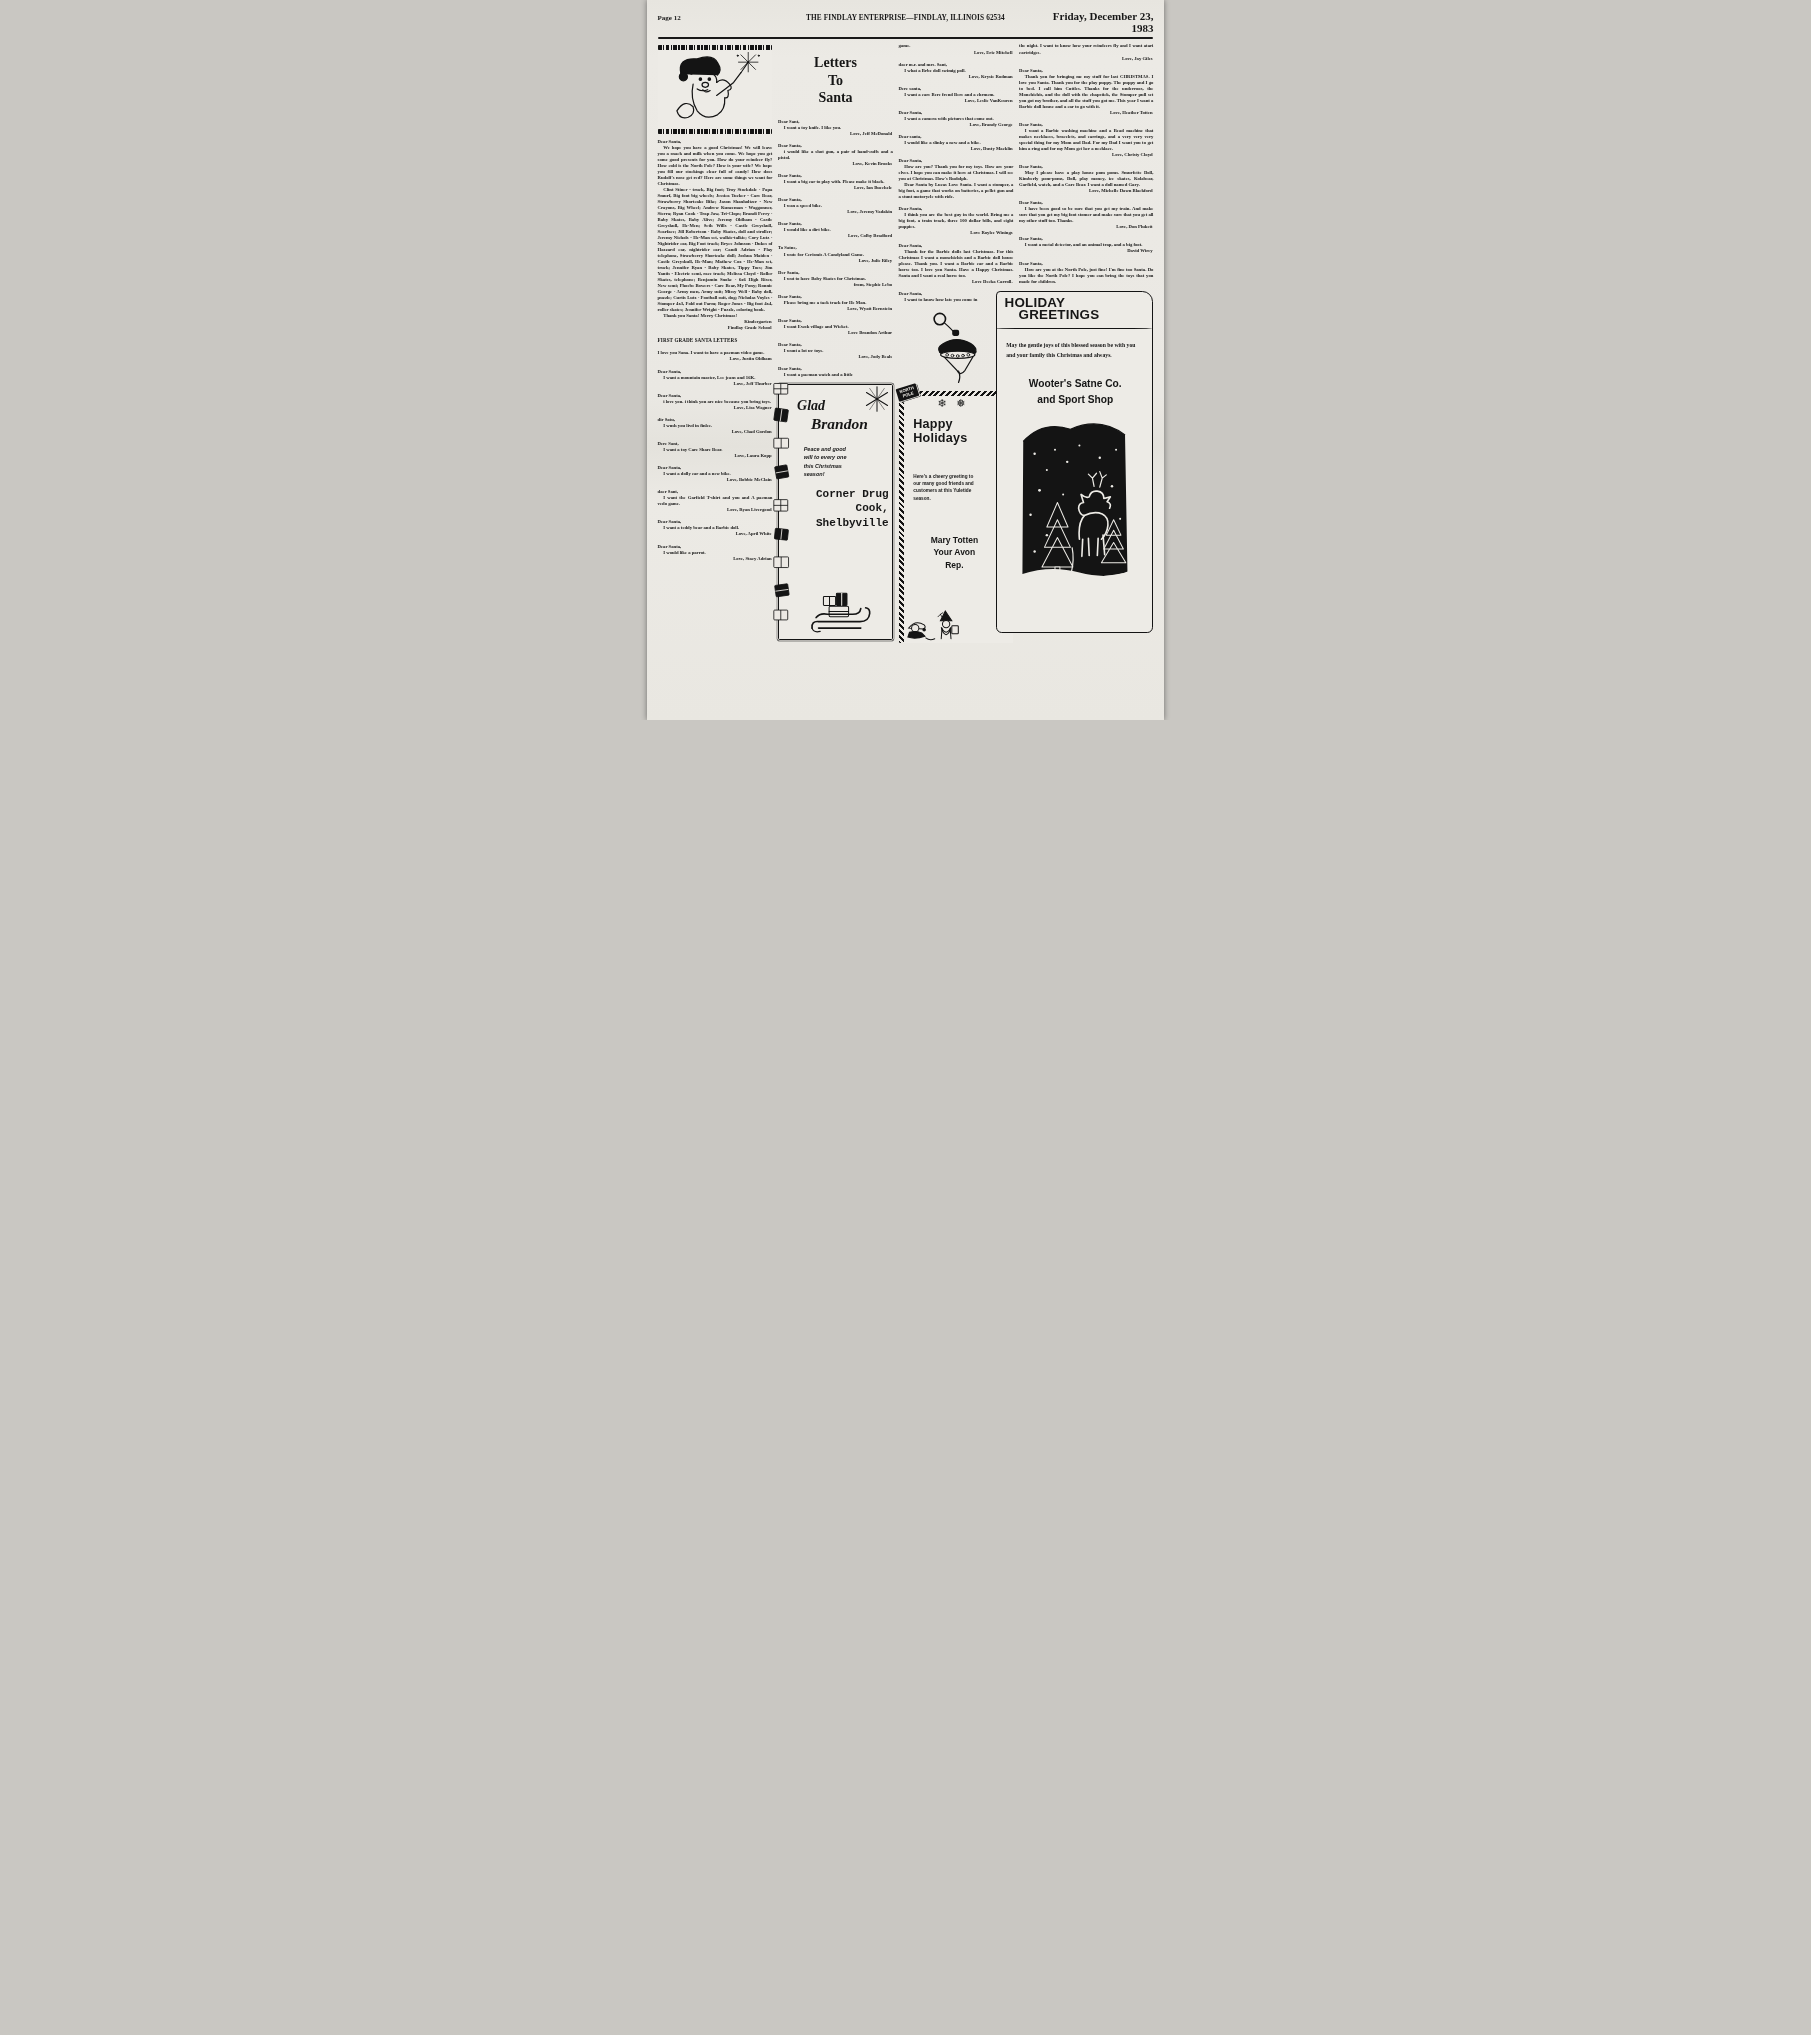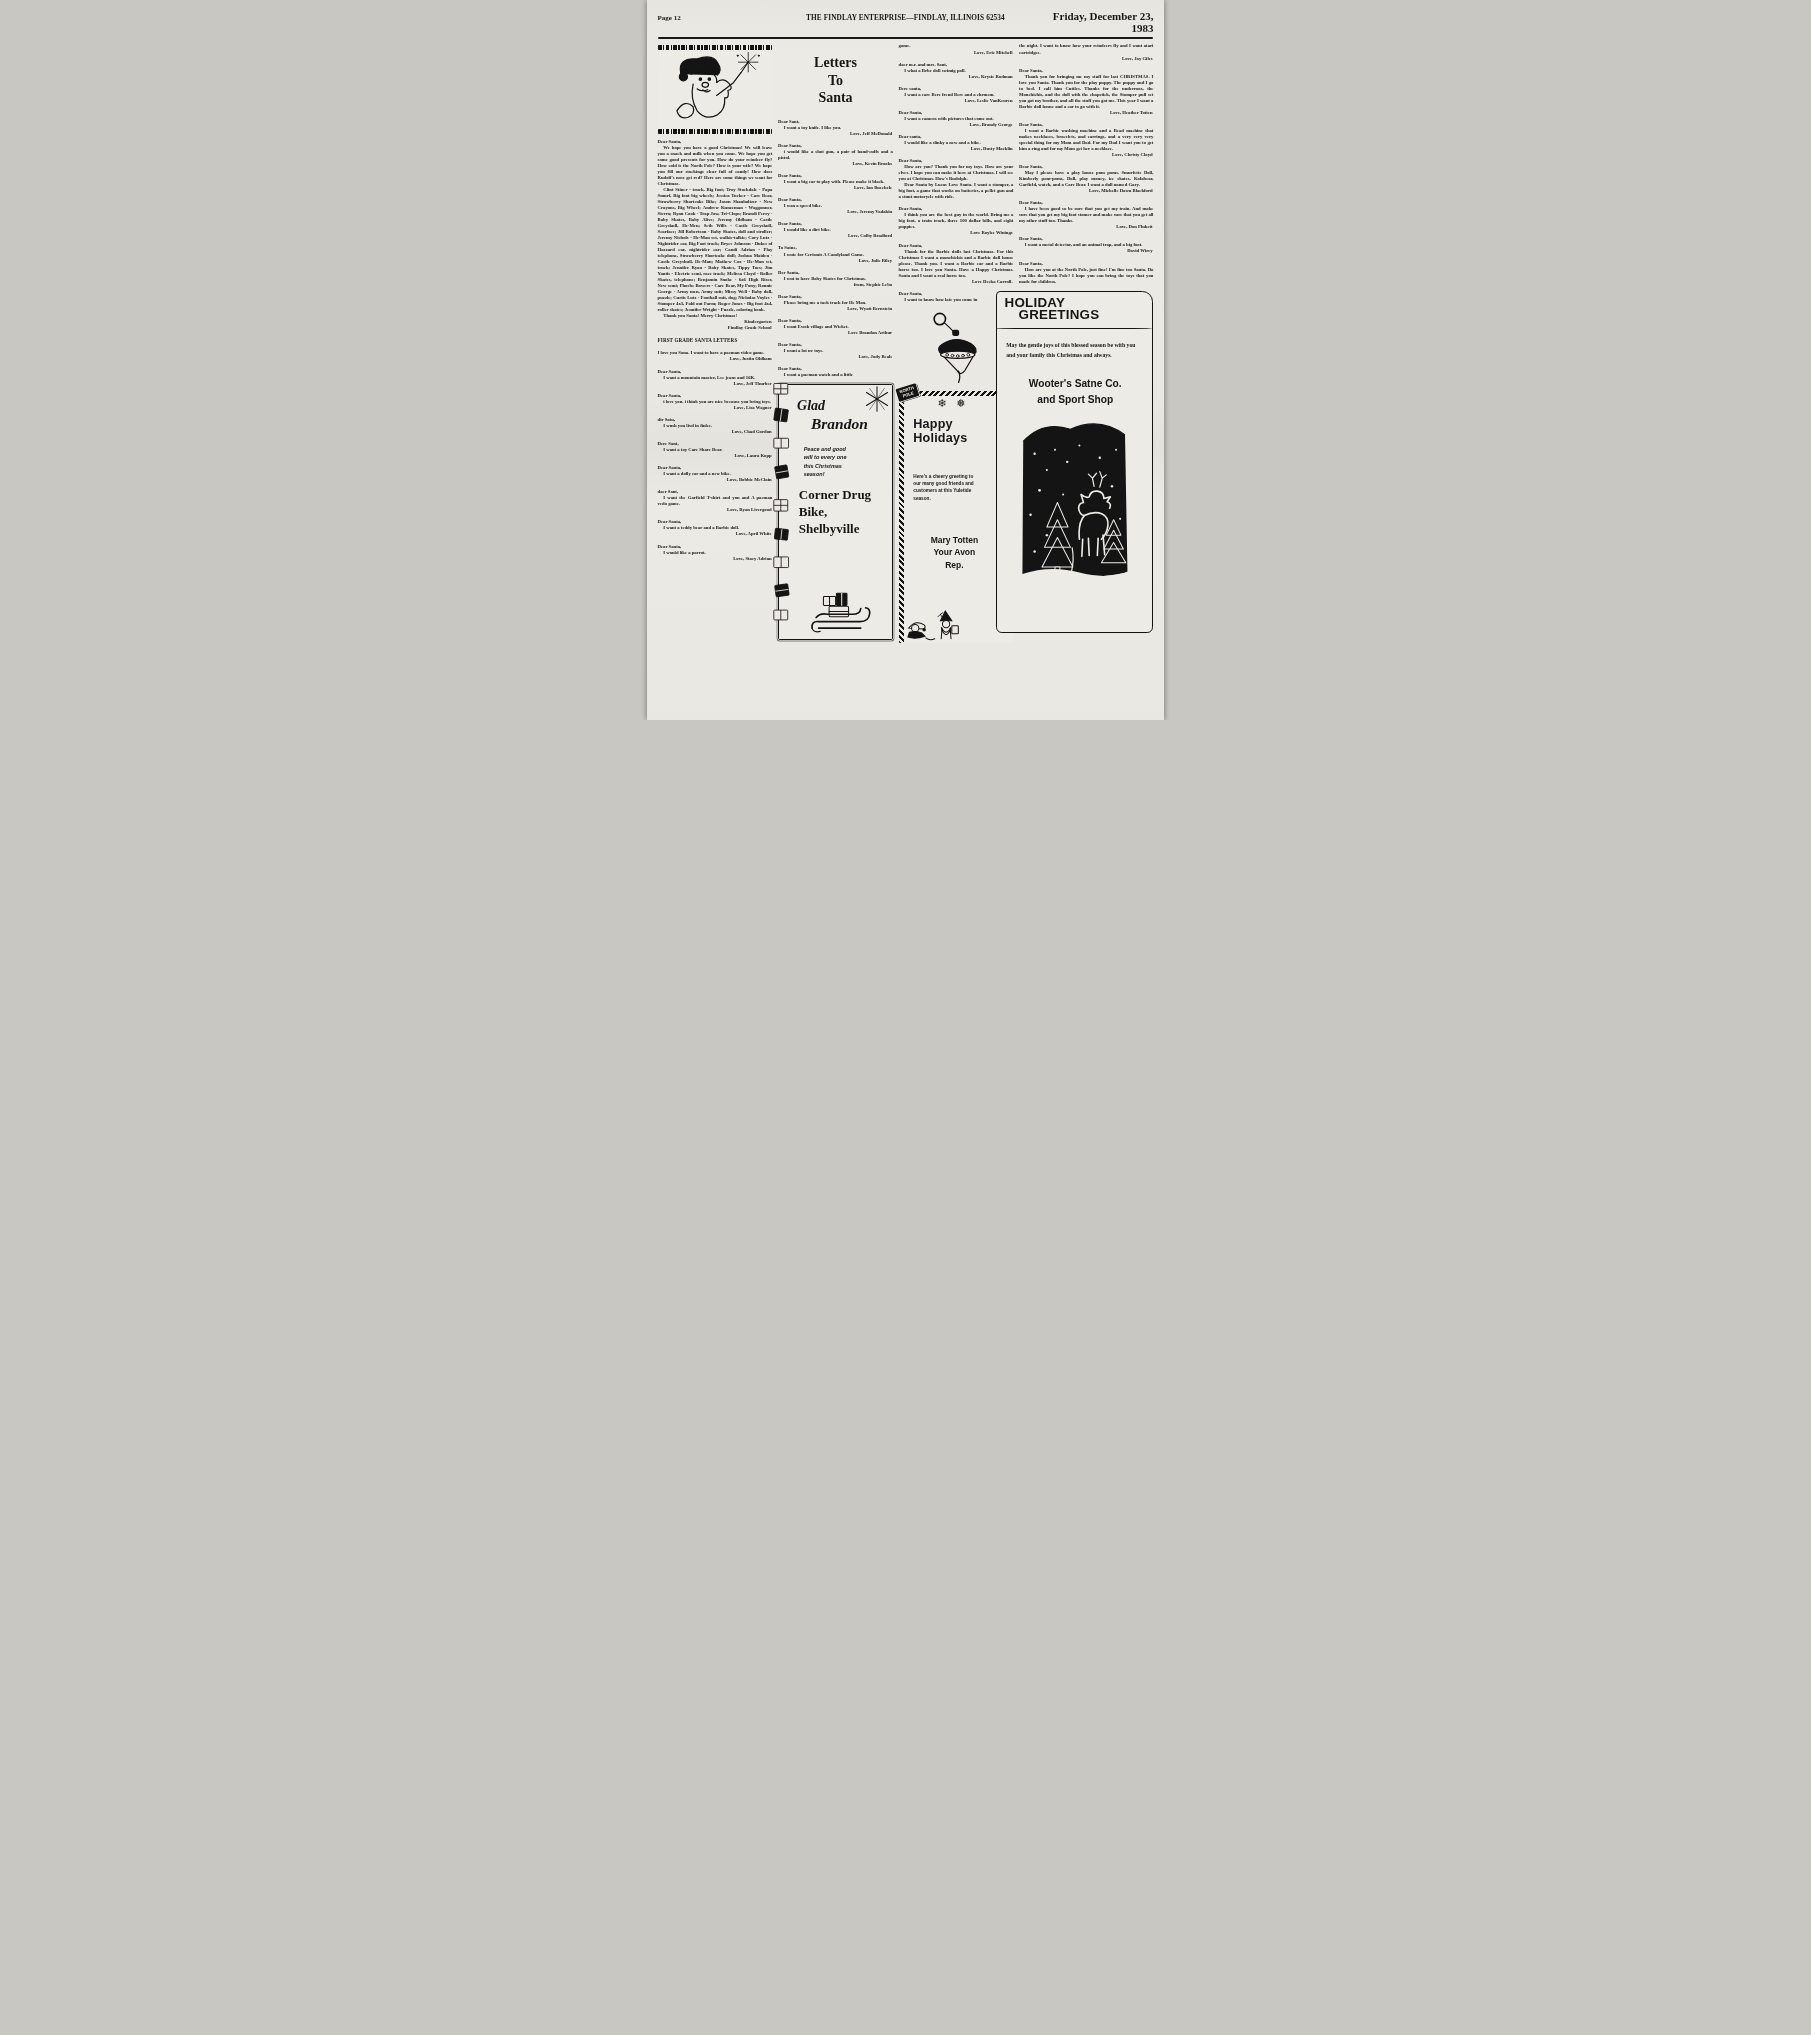--- a/index.html
+++ b/index.html
@@ -33,21 +33,21 @@
   .ad{box-sizing:border-box;background:#edebe6;}
   
   .glad{position:relative;border:1.2px solid #141414;border-radius:1.6px;height:256px;margin-top:2.4px;
     box-shadow:0 0 0 0.8px #ebe9e4,0 0 0 1.2px #141414;}
   .glad .gifts{position:absolute;left:-5.7px;top:-4.1px;bottom:-4.1px;width:18px;}
   .glad .inner{margin-left:14px;padding:4.1px 3.3px 2.4px 1.6px;position:relative;height:calc(100% - 6.5px);}
   .glad .star{position:absolute;right:1.6px;top:0.8px;}
   .glad .t1{font-style:italic;font-weight:700;font-size:14px;line-height:.9;margin:10.6px 0 0 2.4px;}
   .glad .t2{font-style:italic;font-weight:700;font-size:15.5px;margin:2.4px 0 0 16.3px;}
   .glad .msg{font-family:"Liberation Sans",sans-serif;font-style:italic;font-weight:700;font-size:5.5px;line-height:1.5;margin:12.2px 0 0 9px;width:49px;}
-  .glad .biz{font-family:Liberation Serif, serif;font-weight:700;font-size:13px;line-height:1.3;text-align:left;margin:9px 0 0 4.1px;}
+  .glad .biz{font-family:Liberation Mono, monospace;font-weight:700;font-size:11px;line-height:1.3;text-align:right;margin:9px 0 0 4.1px;}
   .glad .sleigh{position:absolute;bottom:0.8px;left:0;right:0;text-align:center;}
   
   .happy{position:relative;height:252px;margin-top:4.1px;padding:2.4px 4.1px 0 9px;}
   .happy .b-left{position:absolute;left:0;top:10.6px;bottom:0;width:5.3px;background:repeating-linear-gradient(45deg,#141414 0 2px,#ece9e4 2px 4.1px);border-radius:1.2px;}
   .happy .b-top{position:absolute;left:10.6px;right:14px;top:0;height:4.9px;background:repeating-linear-gradient(135deg,#141414 0 2px,#ece9e4 2px 4.1px);border-radius:1.2px;}
   .happy .b-right{position:absolute;right:9px;top:3.3px;height:118px;width:4.1px;background:repeating-linear-gradient(45deg,#141414 0 2px,#ece9e4 2px 3.7px);border-radius:1.2px;}
   .np-sign{position:absolute;left:-1.6px;top:-4.9px;transform:rotate(-17deg);background:#141414;color:#f2f0eb;
     font-family:"Liberation Sans",sans-serif;font-weight:700;font-size:4.1px;line-height:1.05;padding:2.4px 3.3px;border-radius:1.2px;text-align:center;box-shadow:0.8px 0.8px 0 #ebe9e4,1.2px 1.2px 0 #141414;}
   .flakes{position:absolute;left:39px;top:6.5px;font-size:11px;letter-spacing:3.3px;}
   .happy .t{font-family:"Liberation Sans",sans-serif;font-weight:700;font-size:12.6px;line-height:1.15;margin:23.6px 0 0 5.7px;letter-spacing:0.2px;}
@@ -281,21 +281,21 @@
                 <line x1="58" y1="16" x2="6" y2="48"></line>
               <line x1="14" y1="6" x2="50" y2="58" stroke-width="1.2"></line>
                 <line x1="50" y1="6" x2="14" y2="58" stroke-width="1.2"></line>
             </g>
           </svg>
           <div class="t1" data-interactable="false">Glad</div>
           <div class="t2" data-interactable="false">Brandon</div>
           <div class="msg" data-interactable="false">Peace and good will to every one this Christmas season!</div>
           <div class="biz" data-interactable="false">
             <div data-interactable="false">Corner Drug</div>
-            <div data-interactable="false">Bike,</div>
+            <div data-interactable="false">Cook,</div>
             <div data-interactable="false">Shelbyville</div>
           </div>
           <div class="sleigh">
             <svg width="69" height="49" viewBox="0 0 170 120" data-interactable="false">
               <g stroke="#141414" stroke-width="3" fill="none" stroke-linecap="round">
                 <g fill="#ece9e4" stroke-width="2.5">
                   <rect x="38" y="18" width="30" height="22" rx="2"></rect>
                     <line x1="53" y1="18" x2="53" y2="40"></line>
                   <rect x="70" y="10" width="26" height="30" rx="2" fill="#141414"></rect>
                     <line x1="83" y1="10" x2="83" y2="40" stroke="#ece9e4"></line>

